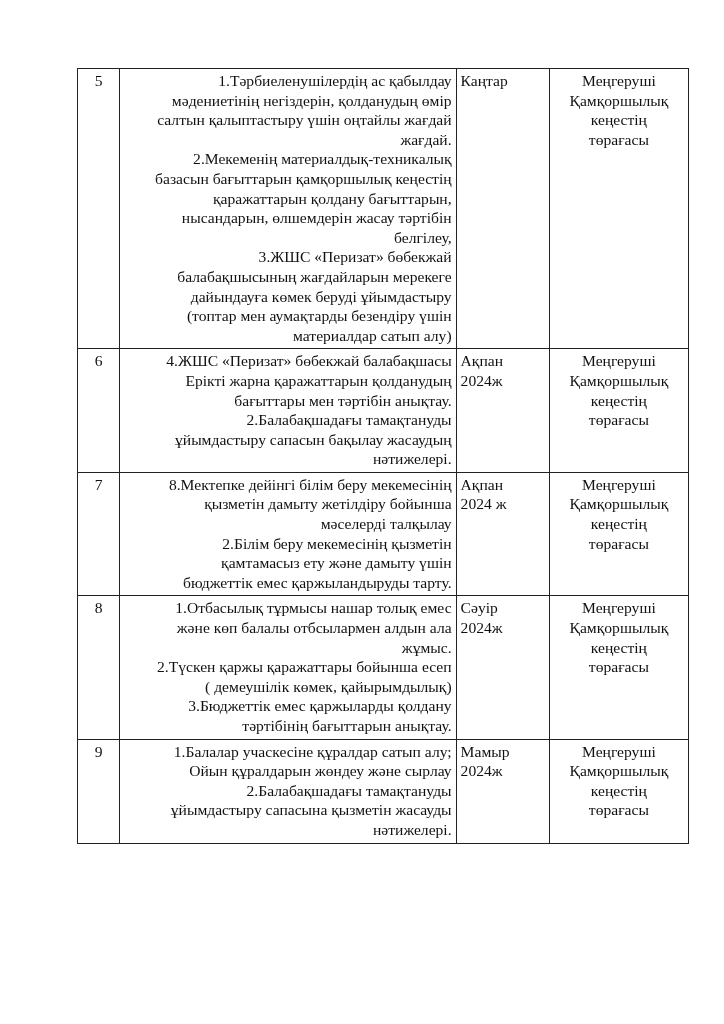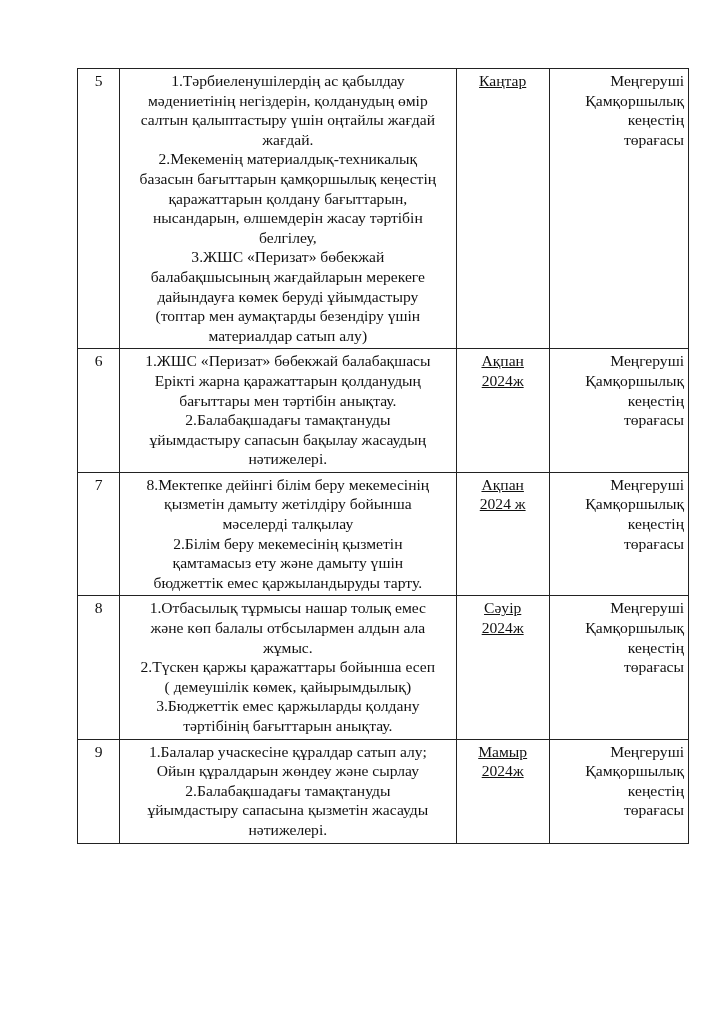--- a/index.html
+++ b/index.html
@@ -2,23 +2,23 @@
 <html><head>
 <meta charset="utf-8">
 <style>
   html,body{margin:0;padding:0;background:#fff;}
   body{width:724px;height:1024px;position:relative;overflow:hidden;}
   .page{position:absolute;left:0;top:0;width:724px;height:1024px;background:#fff;}
   table{position:absolute;left:77px;top:68px;border-collapse:collapse;width:612px;
         font-family:"Liberation Serif","DejaVu Serif",serif;font-size:15.6px;line-height:19.6px;color:#111;}
   td{border:1px solid #222;vertical-align:top;padding:2px 4px 3px 4px;}
   td.num{width:33px;text-align:center;}
-  td.content{width:327px;text-align:center;}
-  td.date{width:84px;text-align:center;text-decoration:underline;}
-  td.resp{width:130px;text-align:right;}
+  td.content{width:327px;text-align:right;}
+  td.date{width:84px;}
+  td.resp{width:130px;text-align:center;}
   .line{display:block;}
 </style>
 </head>
 <body>
 
 <div class="page">
   <table>
     <tbody id="tbody">
         <tr style="height: 276px;">
     <td class="num"><span>5</span></td>
@@ -44,21 +44,21 @@
     <td class="resp">
             <span class="line">Меңгеруші</span>
             <span class="line">Қамқоршылық</span>
             <span class="line">кеңестің</span>
             <span class="line">төрағасы</span>
           </td>
   </tr>
         <tr style="height: 117px;">
     <td class="num"><span>6</span></td>
     <td class="content">
-            <span class="line">1.ЖШС «Перизат»  бөбекжай балабақшасы</span>
+            <span class="line">4.ЖШС «Перизат»  бөбекжай балабақшасы</span>
             <span class="line">Ерікті жарна қаражаттарын қолданудың</span>
             <span class="line">бағыттары мен тәртібін анықтау.</span>
             <span class="line">2.Балабақшадағы тамақтануды</span>
             <span class="line">ұйымдастыру сапасын бақылау жасаудың</span>
             <span class="line">нәтижелері.</span>
           </td>
     <td class="date">
             <span class="line">Ақпан</span>
             <span class="line">2024ж</span>
           </td>

